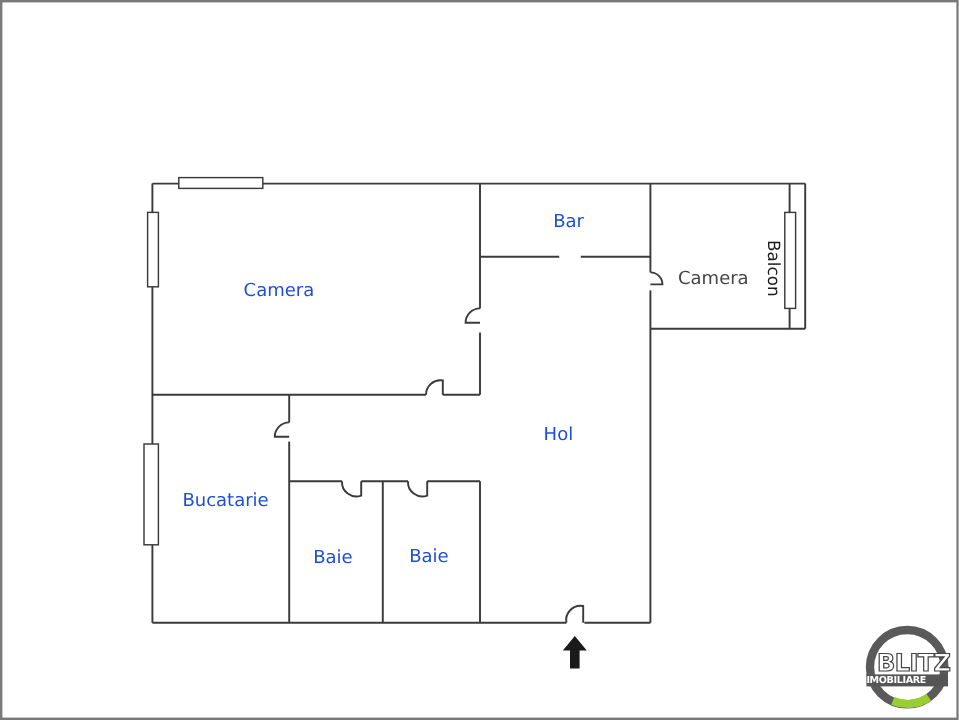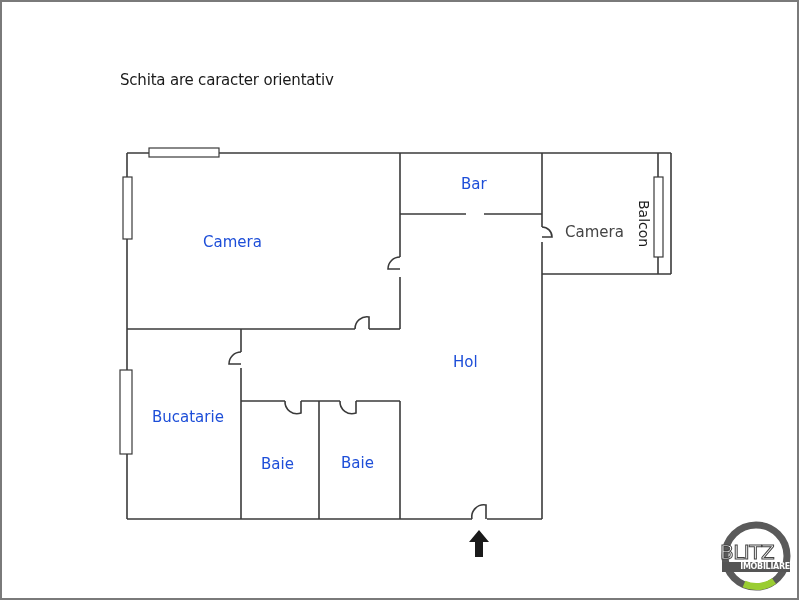--- a/index.html
+++ b/index.html
@@ -16,36 +16,35 @@
   .lbl { position: absolute; font-size: 15px; color: #1d4ed8; white-space: nowrap; }
   .lbl.gray { color: #444; }
   .balcon {
     position: absolute; left: 650px; top: 198px; font-size: 14px; color: #1a1a1a;
     transform-origin: left top; transform: rotate(90deg); white-space: nowrap;
   }
   .logo {
     position: absolute; left: 718px; top: 518px; width: 72px; height: 72px;
   }
   .logo .txt1 {
-    position: absolute; left: 0; width: 72px; top: 20px; text-align: left;
-    font-family: "DejaVu Sans", sans-serif; font-weight: normal; font-size: 20px;
+    position: absolute; left: 0; width: 72px; top: 20px; text-align: right;
+    font-family: "DejaVu Sans", sans-serif; font-weight: bold; font-size: 20px;
     color: #ffffff; -webkit-text-stroke: 1px #444; letter-spacing: -0.5px;
   }
   .logo .txt2 {
-    position: absolute; left: 2px; width: 68px; top: 42px; text-align: right;
+    position: absolute; left: 2px; width: 68px; top: 42px; text-align: left;
     background: #555; color: #fff; font-size: 8px; font-weight: bold; line-height: 10px;
     letter-spacing: -0.3px;
   }
 </style>
 </head>
 <body>
 
 <div class="frame">
 
-  <div class="note">Schita are caracter orientativ</div>
 
   <svg class="plan" width="799" height="600" viewBox="0 0 799 600">
     <g stroke="#3a3a3a" stroke-width="1.6" fill="none">
 
       <line x1="125" y1="151" x2="669" y2="151"></line>
       <line x1="125" y1="151" x2="125" y2="517"></line>
       <line x1="125" y1="517" x2="470" y2="517"></line>
       <line x1="485" y1="517" x2="540" y2="517"></line>
       <line x1="540" y1="272" x2="540" y2="517"></line>
       <line x1="540" y1="272" x2="669" y2="272"></line>

